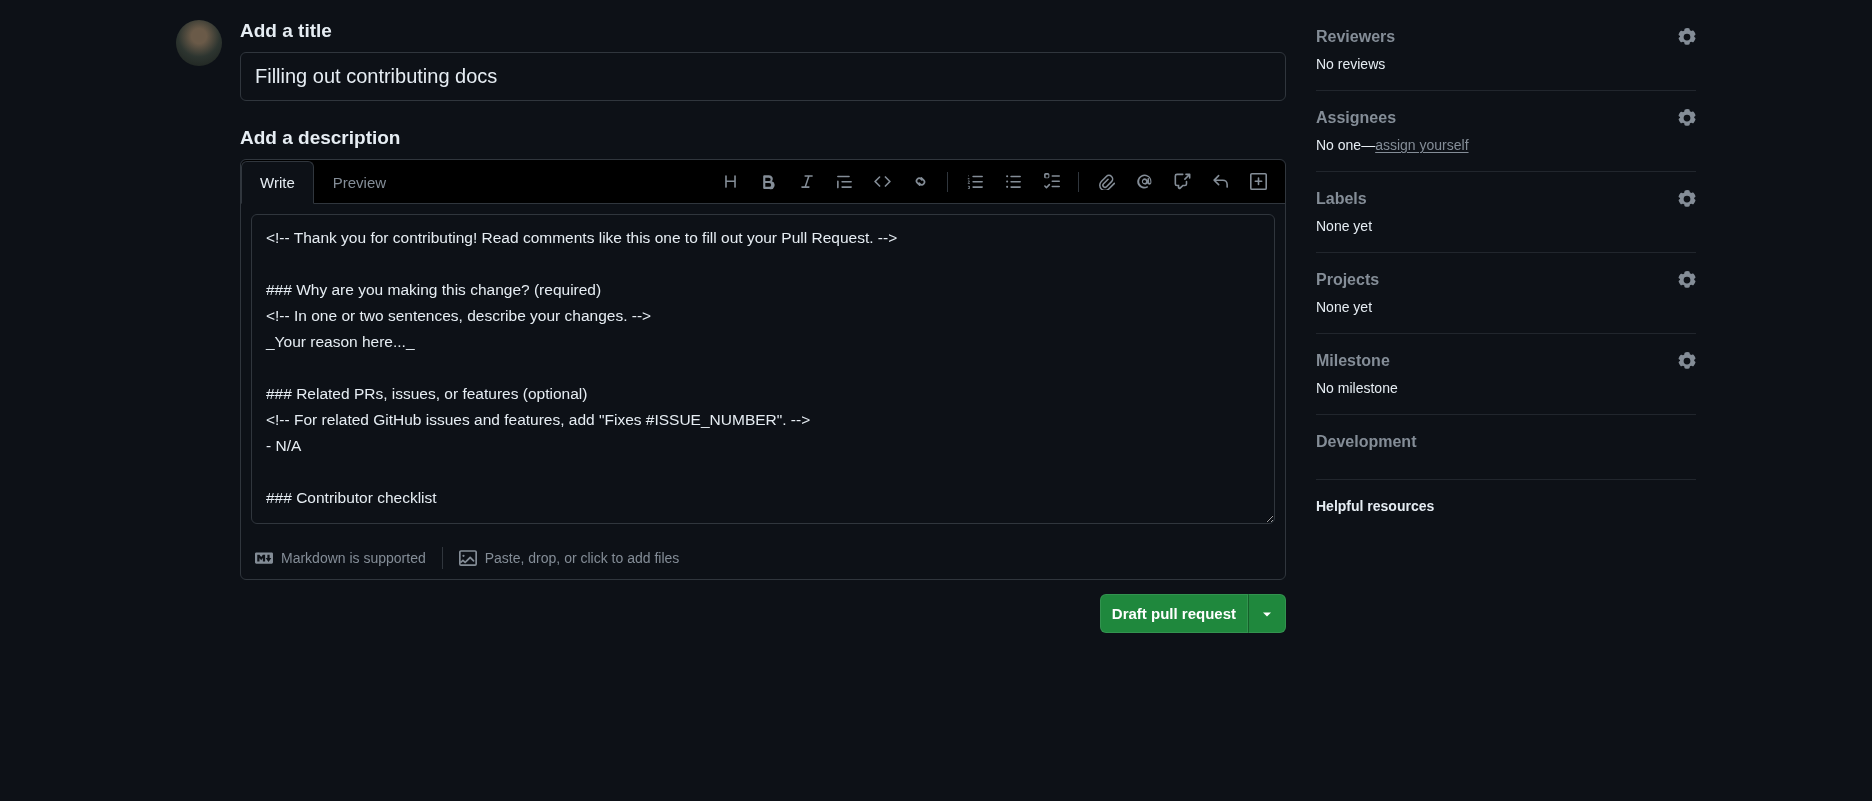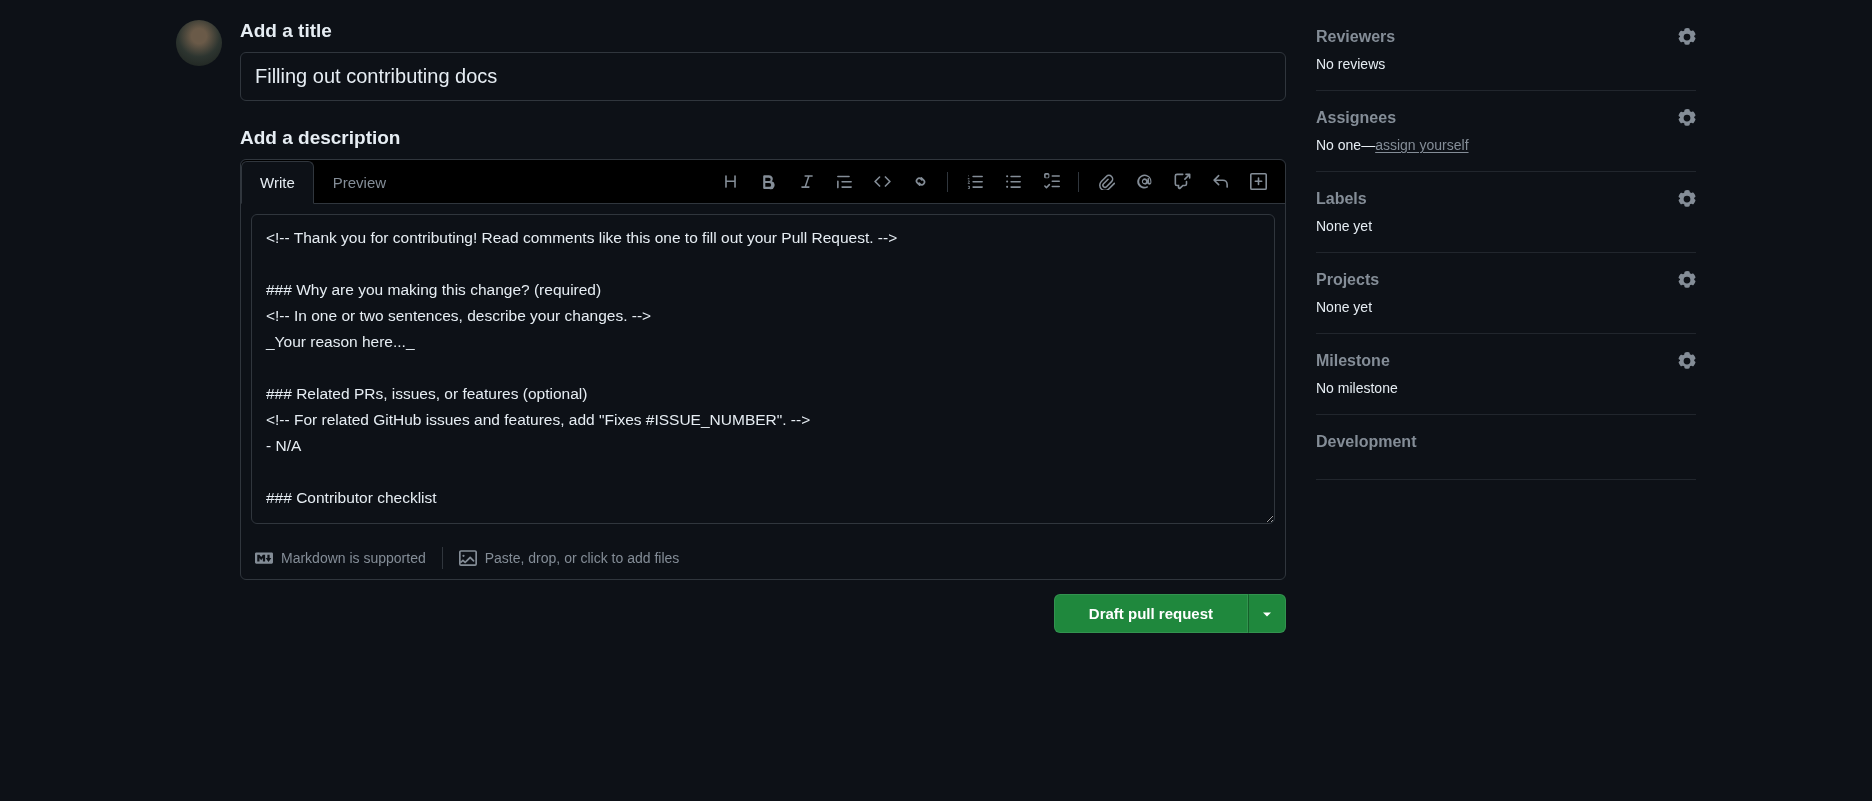--- a/index.html
+++ b/index.html
@@ -145,21 +145,21 @@
     justify-content: flex-end;
     margin-top: 14px;
   }
   .btn-group { display: flex; }
   .btn-primary {
     background: #1f883d;
     border: 1px solid rgba(240,246,252,0.1);
     color: #fff;
     font-weight: 600;
     font-size: 15px;
-    padding: 10px 34px;
+    padding: 10px 11px;
     border-radius: 6px 0 0 6px;
     cursor: pointer;
   }
   .btn-dropdown {
     background: #1f883d;
     border: 1px solid rgba(240,246,252,0.1);
     border-left-color: rgba(0,0,0,0.3);
     color: #fff;
     padding: 10px 12px;
     border-radius: 0 6px 6px 0;
@@ -408,15 +408,16 @@
       </div>
       <div class="side-body">No milestone</div>
     </div>
 
     <div class="side-section">
       <div class="side-header">
         <span class="side-title">Development</span>
       </div>
     </div>
 
+    <div class="side-footer-title">Helpful resources</div>
 
   </div>
 </div>
 
 </body></html>

